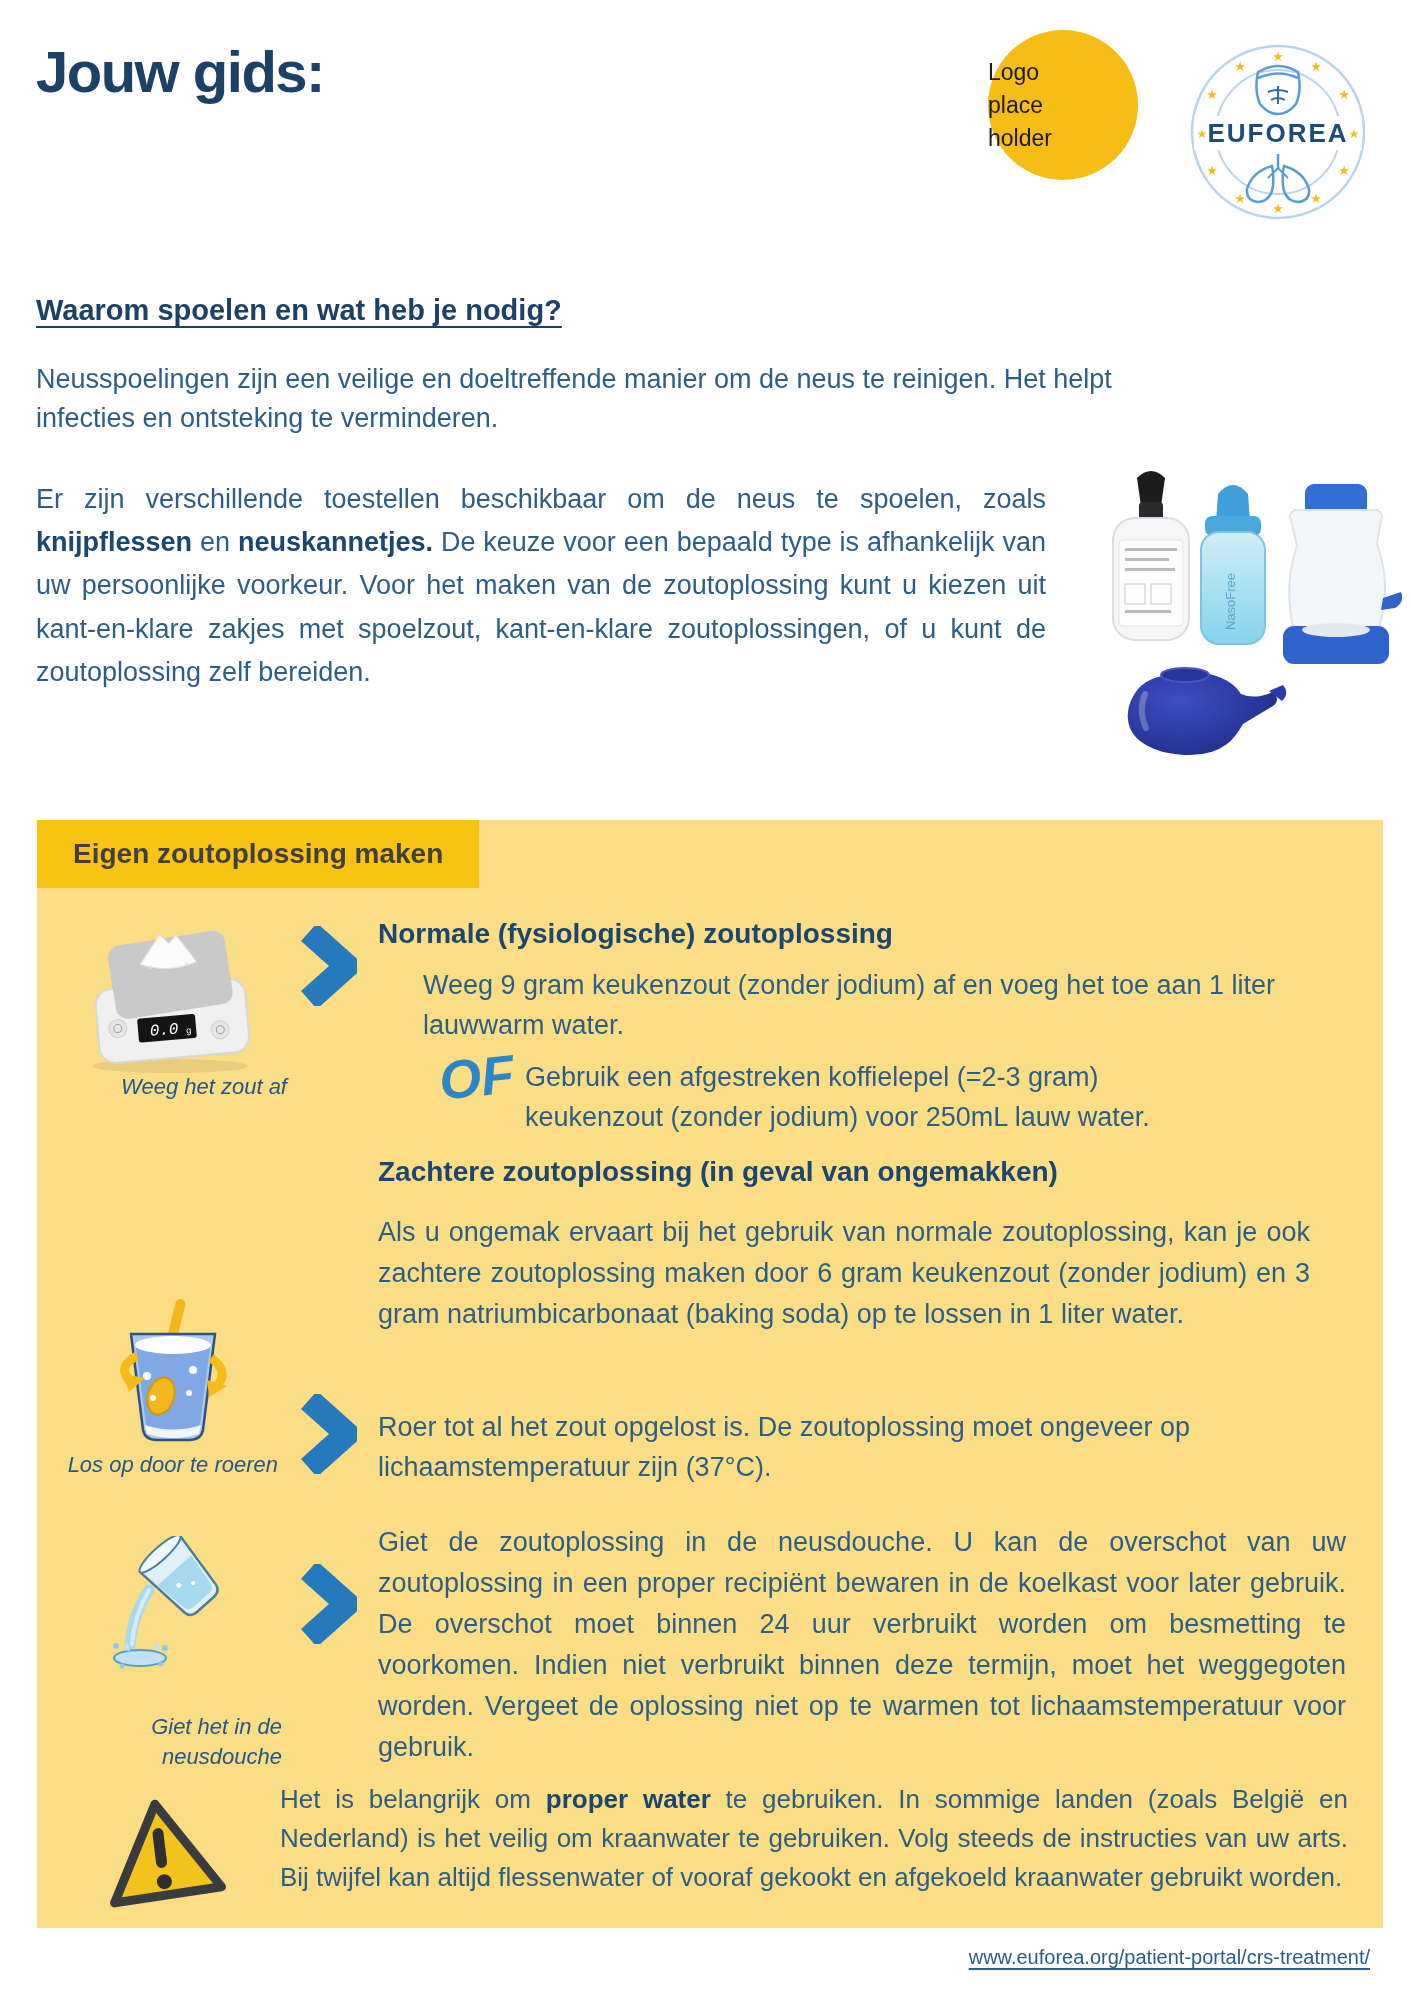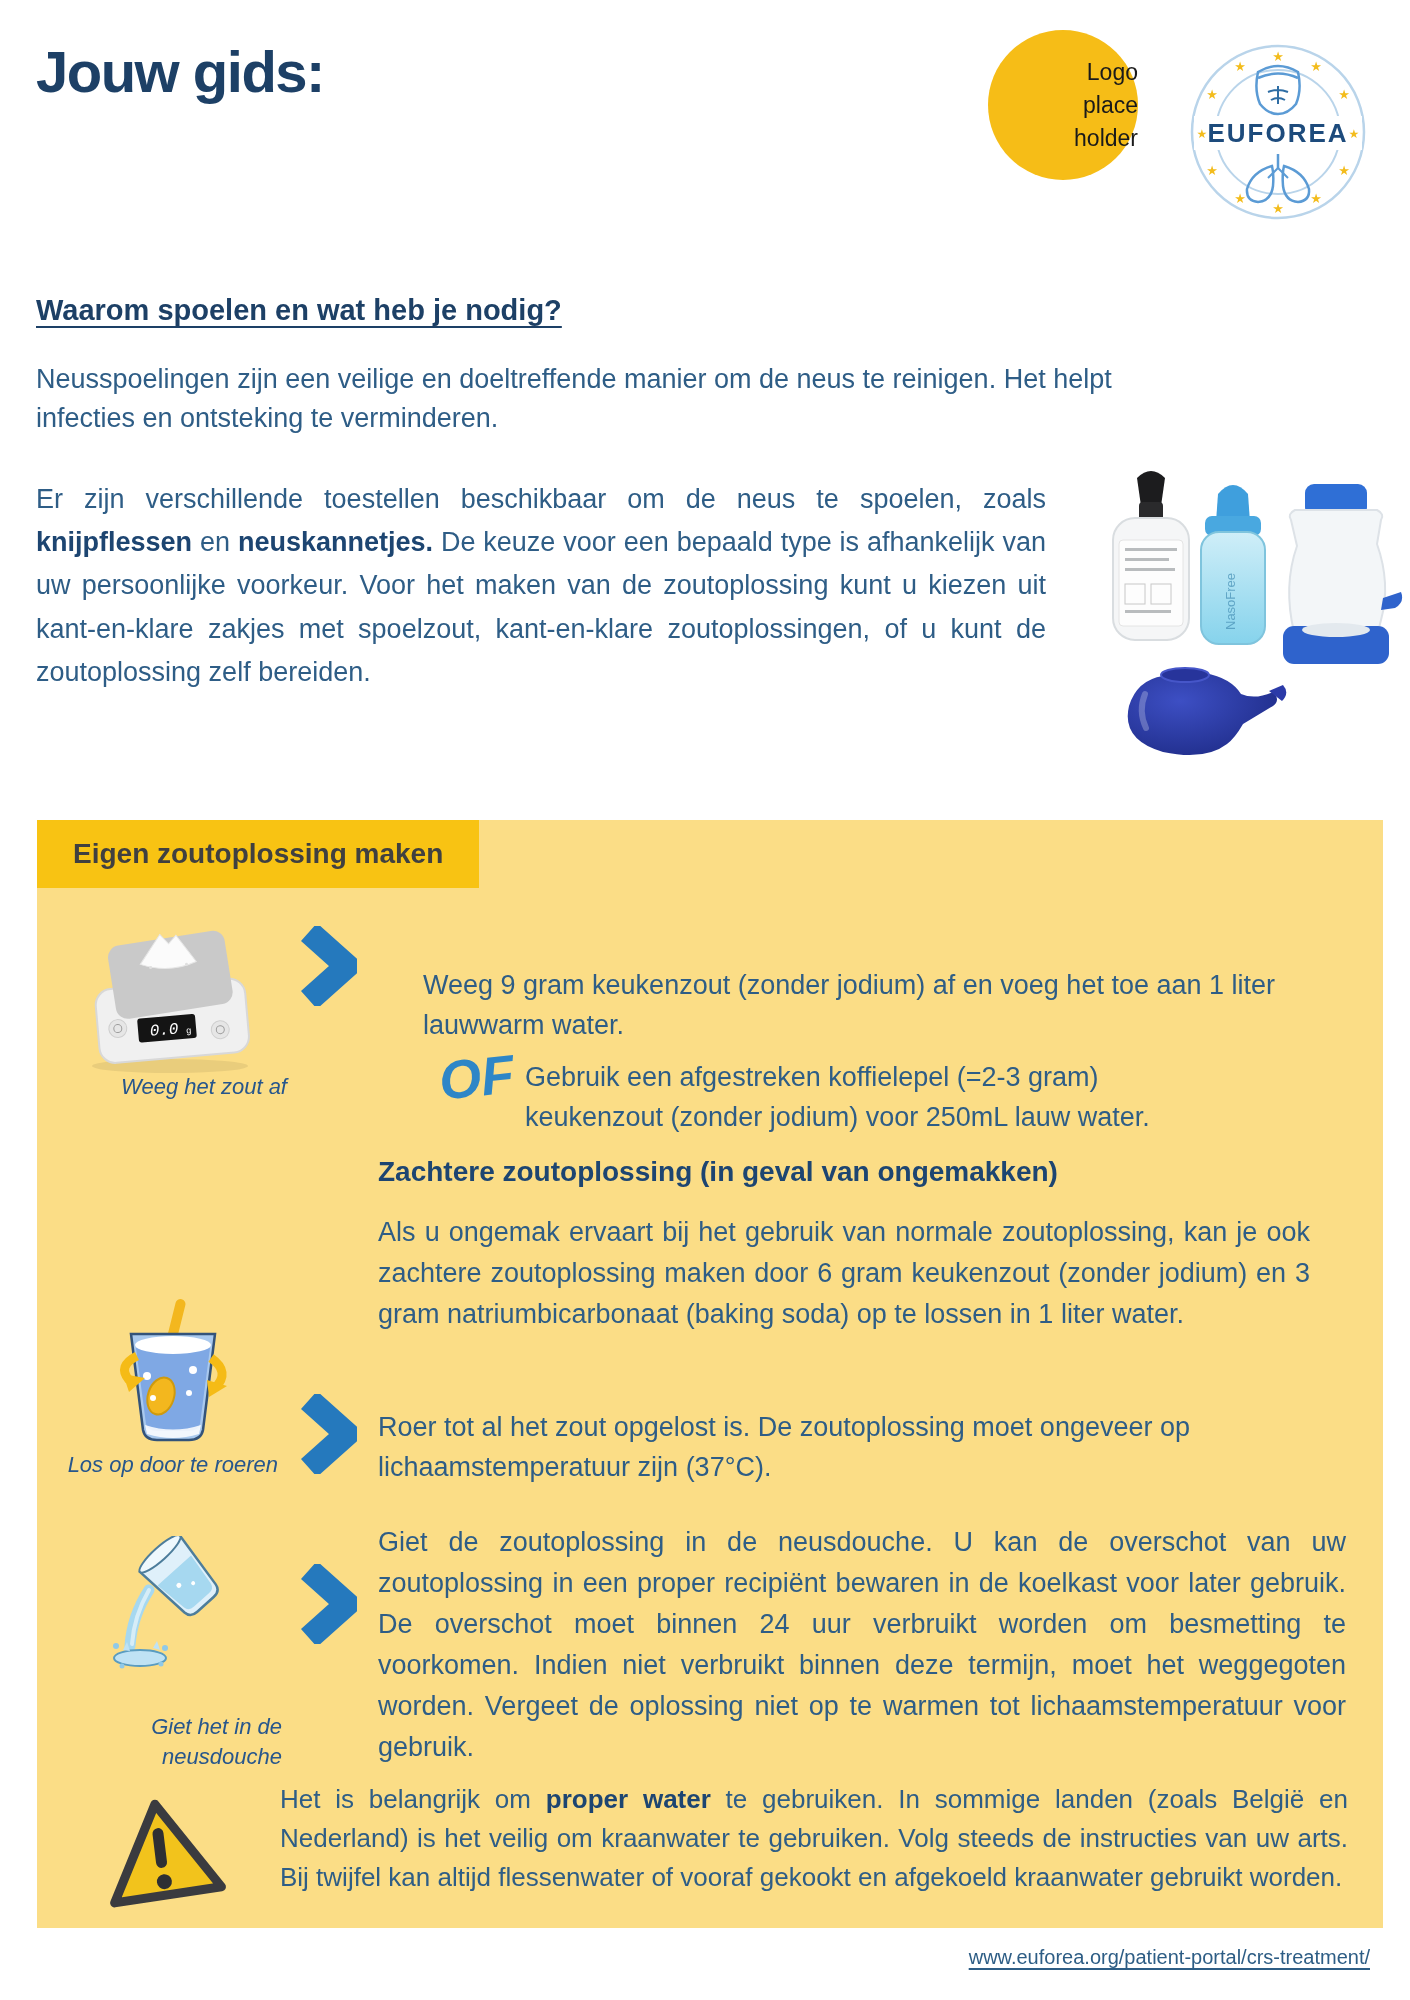--- a/index.html
+++ b/index.html
@@ -5,21 +5,21 @@
   html,body{margin:0;padding:0;background:#ffffff;}
   .page{position:relative;width:1410px;height:2000px;background:#ffffff;overflow:hidden;
         font-family:"Liberation Sans",sans-serif;color:#2e5d86;}
   .abs{position:absolute;}
 
   
   .title-line{position:absolute;left:36px;font-weight:700;font-size:58px;letter-spacing:-1.5px;line-height:1.05;}
   .title-1{top:42px;color:#1d4066;}
   .title-2{top:124px;color:#2c82c6;}
   .logo-placeholder{position:absolute;left:988px;top:30px;width:150px;height:150px;border-radius:50%;
-        background:#f6bd17;display:flex;flex-direction:column;align-items:flex-end;justify-content:center;
+        background:#f6bd17;display:flex;flex-direction:column;align-items:flex-start;justify-content:center;
         color:#1a1a1a;font-size:23px;line-height:33px;font-weight:400;}
   .brand-logo{position:absolute;left:1188px;top:42px;width:180px;height:180px;}
 
   
   .intro-heading{position:absolute;left:36px;top:294px;font-size:29px;font-weight:700;color:#1d4066;
         text-decoration:underline;text-underline-offset:6px;}
   .para1{position:absolute;left:36px;top:360px;width:1080px;font-size:27px;line-height:1.45;}
   .para2{position:absolute;left:36px;top:478px;width:1010px;font-size:27px;line-height:1.6;text-align:justify;}
   .para2 b, .warn-text b{color:#1d4571;}
   .products{position:absolute;left:1085px;top:448px;width:318px;height:322px;}
@@ -161,20 +161,21 @@
         <text x="88" y="112" font-size="16" font-style="italic" fill="#ffffff" text-anchor="middle" font-family="Liberation Mono, monospace">0.0</text>
         <text x="110" y="113" font-size="9" fill="#ffffff">g</text>
       </g>
     </svg>
     <div class="caption" style="left:10px;top:252px;width:240px;">Weeg het zout af</div>
 
     <svg class="chevron" style="left:264px;top:106px;" viewBox="0 0 56 80">
       <polyline points="8,6 46,40 8,74" stroke="#2579bd" stroke-width="24" fill="none"></polyline>
     </svg>
 
+    <div class="sec-heading" style="left:341px;top:98px;">Normale (fysiologische) zoutoplossing</div>
     <div class="body-text" style="left:341px;top:146px;width:900px;margin-left:45px;">Weeg 9 gram keukenzout (zonder jodium) af en voeg het toe aan 1 liter lauwwarm water.</div>
 
     <div class="or-label">OF</div>
     <div class="body-text" style="left:488px;top:238px;width:700px;">Gebruik een afgestreken koffielepel (=2-3 gram) keukenzout (zonder jodium) voor 250mL lauw water.</div>
 
     <div class="sec-heading" style="left:341px;top:336px;">Zachtere zoutoplossing (in geval van ongemakken)</div>
     <div class="body-text justify" style="left:341px;top:392px;width:932px;">Als u ongemak ervaart bij het gebruik van normale zoutoplossing, kan je ook zachtere zoutoplossing maken door 6 gram keukenzout (zonder jodium) en 3 gram natriumbicarbonaat (baking soda) op te lossen in 1 liter water.</div>
 
     <svg class="abs" style="left:72px;top:478px;width:130px;height:160px;" viewBox="0 0 130 160">
       <rect x="58" y="0" width="10" height="80" rx="5" fill="#f3b71e" transform="rotate(14 63 40)"></rect>

